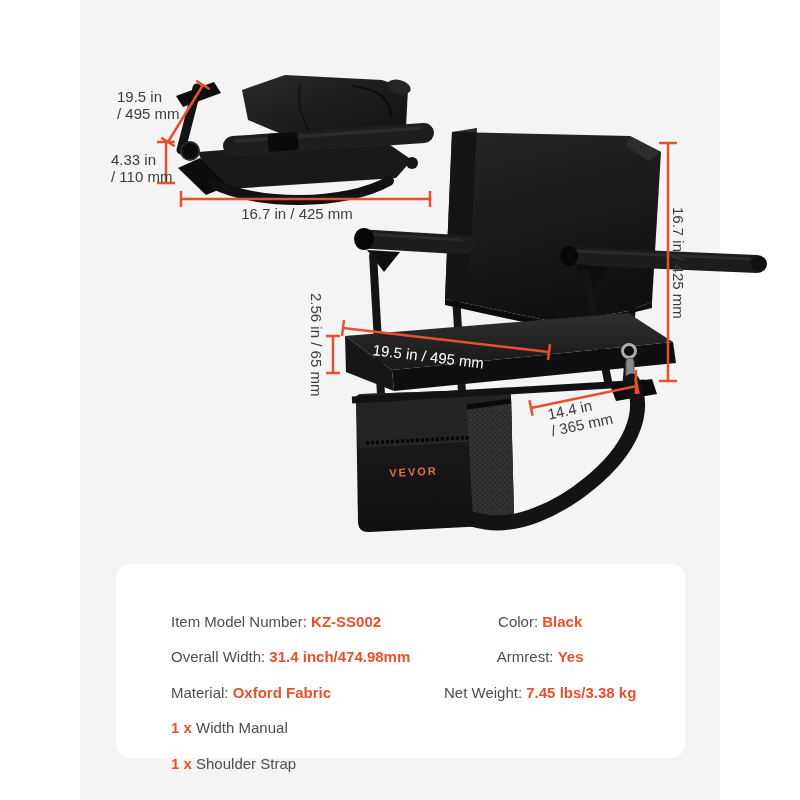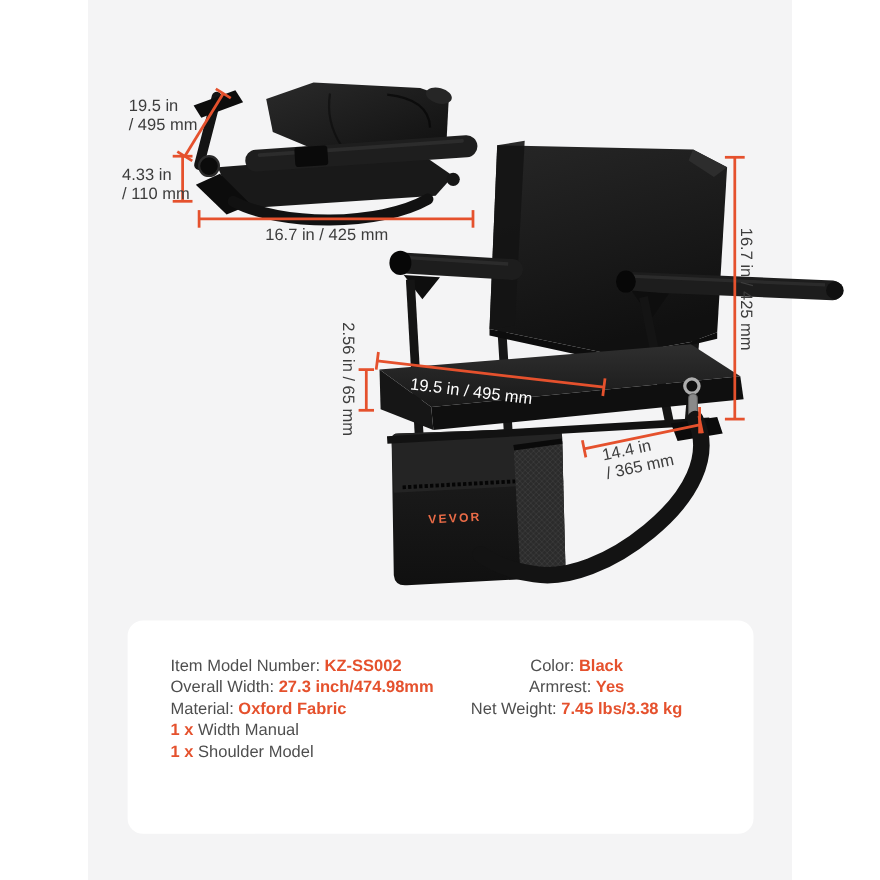--- a/index.html
+++ b/index.html
@@ -8,21 +8,21 @@
   .stage{position:absolute;left:80px;top:0;width:640px;height:800px;background:#f4f4f5;}
   .scene{position:absolute;left:0;top:0;width:800px;height:800px;}
   .dim{position:absolute;color:#3d3d3d;font-size:15px;line-height:17px;white-space:nowrap;}
   .dim.vert{writing-mode:vertical-rl;line-height:15px;}
   .dim.center{text-align:center;white-space:nowrap;}
   .seat-width-label{position:absolute;color:#ffffff;font-size:15px;transform:rotate(7deg);transform-origin:left top;white-space:nowrap;}
   .seat-depth-label{position:absolute;color:#3d3d3d;font-size:15px;line-height:17px;transform:rotate(-12deg);transform-origin:left top;white-space:nowrap;}
   .bag-logo{position:absolute;color:#e96b47;font-size:11px;font-weight:bold;letter-spacing:2px;transform:rotate(-3deg);transform-origin:left top;}
   .spec-card{position:absolute;left:116px;top:564px;width:569px;height:194px;background:#ffffff;border-radius:14px;}
   .spec-col{position:absolute;font-size:15px;}
-  .spec-col p{margin:0;line-height:19.4px;white-space:nowrap;}
+  .spec-col p{margin:16px;line-height:19.4px;white-space:nowrap;}
   .spec-col-left{left:155px;top:596px;}
   .spec-col-right{left:428px;top:596px;text-align:center;}
   .lbl{color:#4e4e4e;}
   .val{color:#e5512d;font-weight:bold;}
 </style>
 </head>
 <body>
 
 <div class="page">
   <div class="stage"></div>
@@ -150,23 +150,23 @@
   <div class="seat-width-label" style="left:374px;top:341px;">19.5 in / 495 mm</div>
   <div class="seat-depth-label" style="left:546px;top:406px;">
     <div>14.4 in</div>
     <div>/ 365 mm</div>
   </div>
   <div class="bag-logo" style="left:389px;top:467px;">VEVOR</div>
 
   <div class="spec-card"></div>
   <div class="spec-col spec-col-left">
     <p><span class="lbl">Item Model Number: </span><span class="val">KZ-SS002</span></p>
-    <p><span class="lbl">Overall Width: </span><span class="val">27.3 inch/474.98mm</span></p>
+    <p><span class="lbl">Overall Width: </span><span class="val">31.4 inch/474.98mm</span></p>
     <p><span class="lbl">Material: </span><span class="val">Oxford Fabric</span></p>
     <p><span class="val">1 x</span><span class="lbl"> Width Manual</span></p>
-    <p><span class="val">1 x</span><span class="lbl"> Shoulder Model</span></p>
+    <p><span class="val">1 x</span><span class="lbl"> Shoulder Strap</span></p>
   </div>
   <div class="spec-col spec-col-right">
     <p><span class="lbl">Color: </span><span class="val">Black</span></p>
     <p><span class="lbl">Armrest: </span><span class="val">Yes</span></p>
     <p><span class="lbl">Net Weight: </span><span class="val">7.45 lbs/3.38 kg</span></p>
   </div>
 </div>
 
 </body></html>

